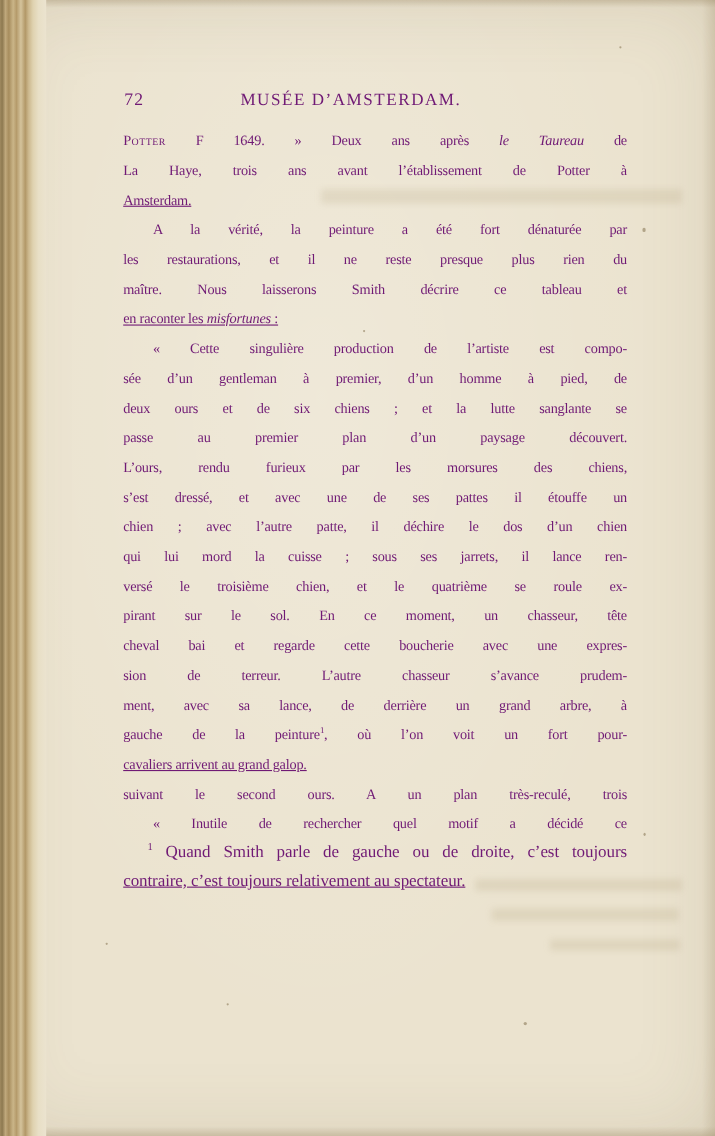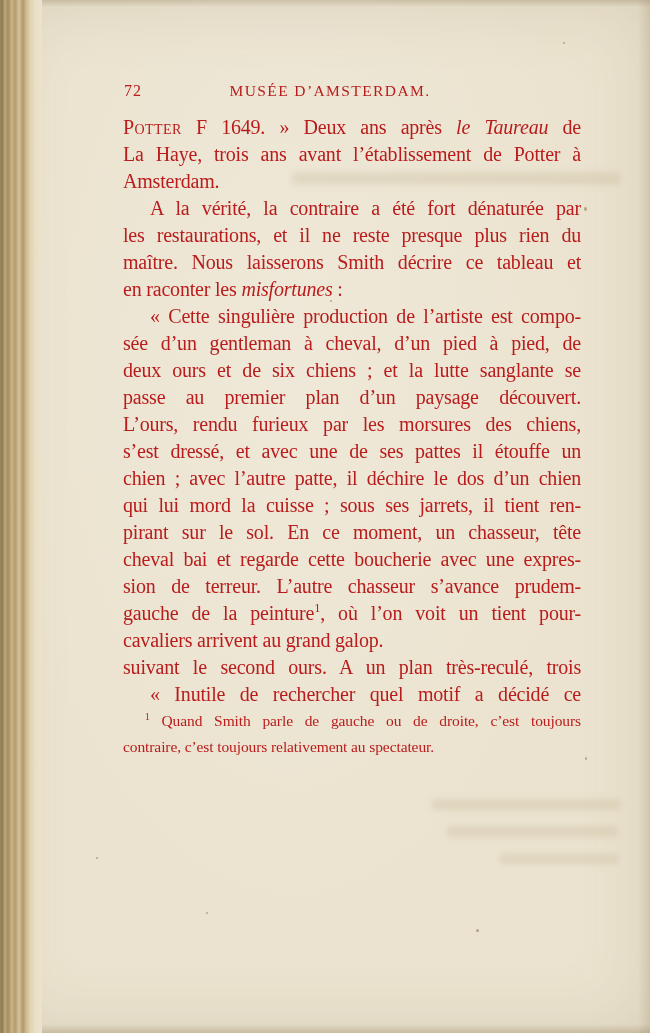--- a/index.html
+++ b/index.html
@@ -27,36 +27,36 @@
 
   
   .binding {
     position:absolute; left:0; top:0; bottom:0; width:42px;
     background: linear-gradient(90deg,
       #a08a60 0px, #8d7950 2px, #bfa87c 5px, #a78d5e 8px,
       #cab588 12px, #b59b6b 15px, #d4c39c 19px, #b29868 23px,
       #ccb88e 26px, #dfd2b0 30px, #e8dfc6 35px, #ebe3cf 42px);
   }
 
-  .content { position:absolute; left:123px; top:82px; width:458px; color:#b91c1c; }
+  .content { position:absolute; left:112px; top:82px; width:458px; color:#701a75; }
 
   .running-header { position:relative; height:24px; font-size:16px; }
   .page-number { position:absolute; left:1px; top:0; letter-spacing:1px; }
   .running-title {
     position:absolute; left:calc(50% - 22px); transform:translateX(-50%);
     top:0; letter-spacing:1.4px; white-space:nowrap; font-size:15.5px;
   }
 
-  .body-text { margin-top:8px; font-size:20px; letter-spacing:-0.2px; }
+  .body-text { margin-top:8px; font-size:13px; letter-spacing:-0.2px; }
   .line {
     height:27px; line-height:27px;
     text-align:justify; text-align-last:justify; text-justify:inter-word;
     white-space:normal; overflow:visible;
   }
-  .line.last { text-align-last:left; }
+  .line.last { text-align-last:left;text-decoration:underline; }
   .para.indent .line:first-child { text-indent:27px; }
 
   .footnote { font-size:15.5px; letter-spacing:-0.1px; }
   .footnote .line { height:26px; line-height:26px; }
   .footnote .para .line:first-child { text-indent:22px; }
 
   em { font-style:italic; }
   .sc { font-variant:small-caps; letter-spacing:0.4px; }
   sup { font-size:0.62em; vertical-align:super; line-height:0; }
 
@@ -95,38 +95,40 @@
       <span class="page-number">72</span>
       <span class="running-title">MUSÉE D’AMSTERDAM.</span>
     </div>
     <div class="body-text" id="body-text">
         <div class="para">
           <div class="line"><span class="sc">Potter</span><span> F 1649. » Deux ans après </span><em>le Taureau</em><span> de</span></div>
           <div class="line"><span>La Haye, trois ans avant l’établissement de Potter à</span></div>
           <div class="line last"><span>Amsterdam.</span></div>
         </div>
         <div class="para indent">
-          <div class="line"><span>A la vérité, la contraire a été fort dénaturée par</span></div>
+          <div class="line"><span>A la vérité, la peinture a été fort dénaturée par</span></div>
           <div class="line"><span>les restaurations, et il ne reste presque plus rien du</span></div>
           <div class="line"><span>maître. Nous laisserons Smith décrire ce tableau et</span></div>
           <div class="line last"><span>en raconter les </span><em>misfortunes</em><span> :</span></div>
         </div>
         <div class="para indent">
           <div class="line"><span>« Cette singulière production de l’artiste est compo-</span></div>
-          <div class="line"><span>sée d’un gentleman à cheval, d’un pied à pied, de</span></div>
+          <div class="line"><span>sée d’un gentleman à premier, d’un homme à pied, de</span></div>
           <div class="line"><span>deux ours et de six chiens ; et la lutte sanglante se</span></div>
           <div class="line"><span>passe au premier plan d’un paysage découvert.</span></div>
           <div class="line"><span>L’ours, rendu furieux par les morsures des chiens,</span></div>
           <div class="line"><span>s’est dressé, et avec une de ses pattes il étouffe un</span></div>
           <div class="line"><span>chien ; avec l’autre patte, il déchire le dos d’un chien</span></div>
-          <div class="line"><span>qui lui mord la cuisse ; sous ses jarrets, il tient ren-</span></div>
+          <div class="line"><span>qui lui mord la cuisse ; sous ses jarrets, il lance ren-</span></div>
+          <div class="line"><span>versé le troisième chien, et le quatrième se roule ex-</span></div>
           <div class="line"><span>pirant sur le sol. En ce moment, un chasseur, tête</span></div>
           <div class="line"><span>cheval bai et regarde cette boucherie avec une expres-</span></div>
           <div class="line"><span>sion de terreur. L’autre chasseur s’avance prudem-</span></div>
-          <div class="line"><span>gauche de la peinture</span><sup>1</sup><span>, où l’on voit un tient pour-</span></div>
+          <div class="line"><span>ment, avec sa lance, de derrière un grand arbre, à</span></div>
+          <div class="line"><span>gauche de la peinture</span><sup>1</sup><span>, où l’on voit un fort pour-</span></div>
           <div class="line last"><span>cavaliers arrivent au grand galop.</span></div>
           <div class="line"><span>suivant le second ours. A un plan très-reculé, trois</span></div>
         </div>
         <div class="para indent">
           <div class="line"><span>« Inutile de rechercher quel motif a décidé ce</span></div>
         </div>
       </div>
     <div class="footnote" id="footnote">
         <div class="para indent">
           <div class="line"><sup>1</sup><span> Quand Smith parle de gauche ou de droite, c’est toujours</span></div>

